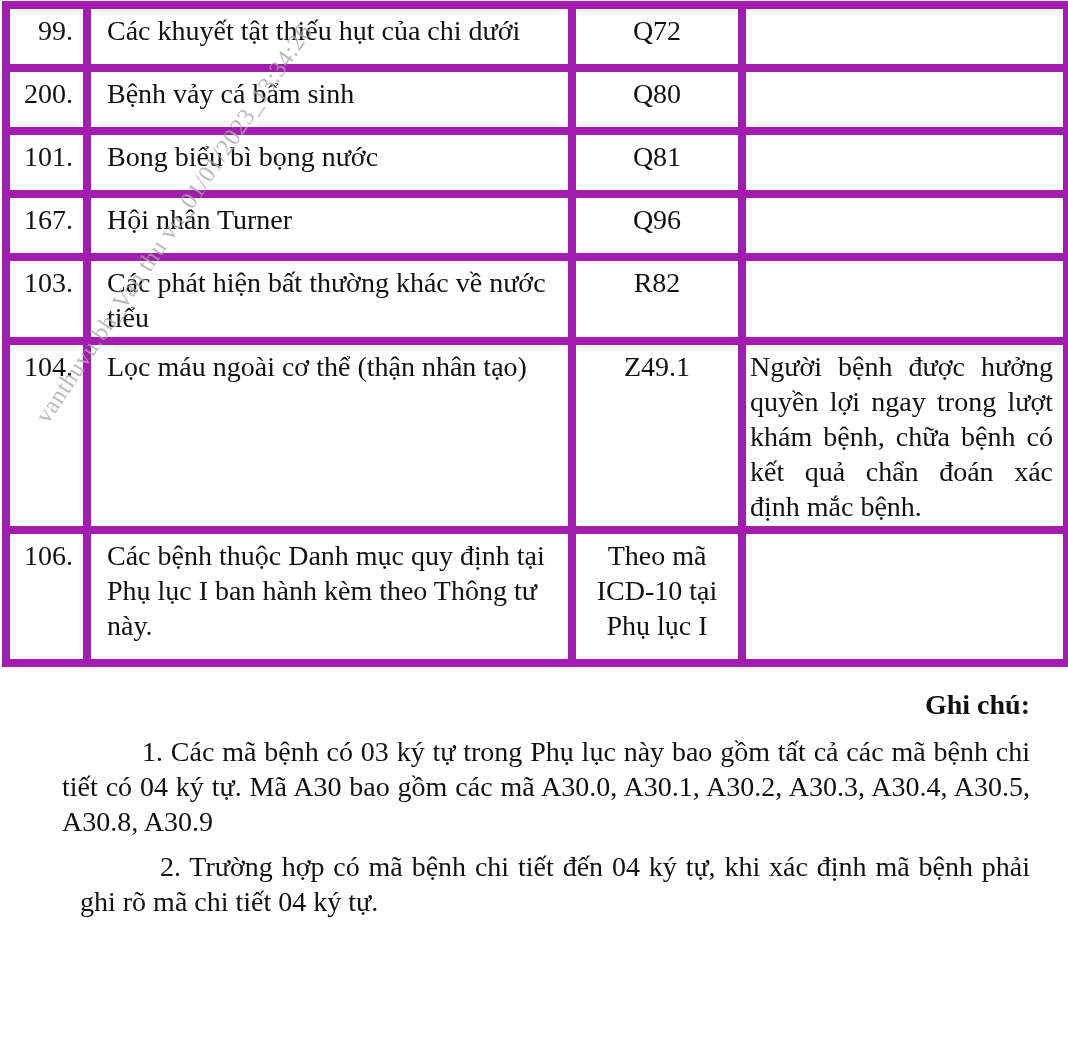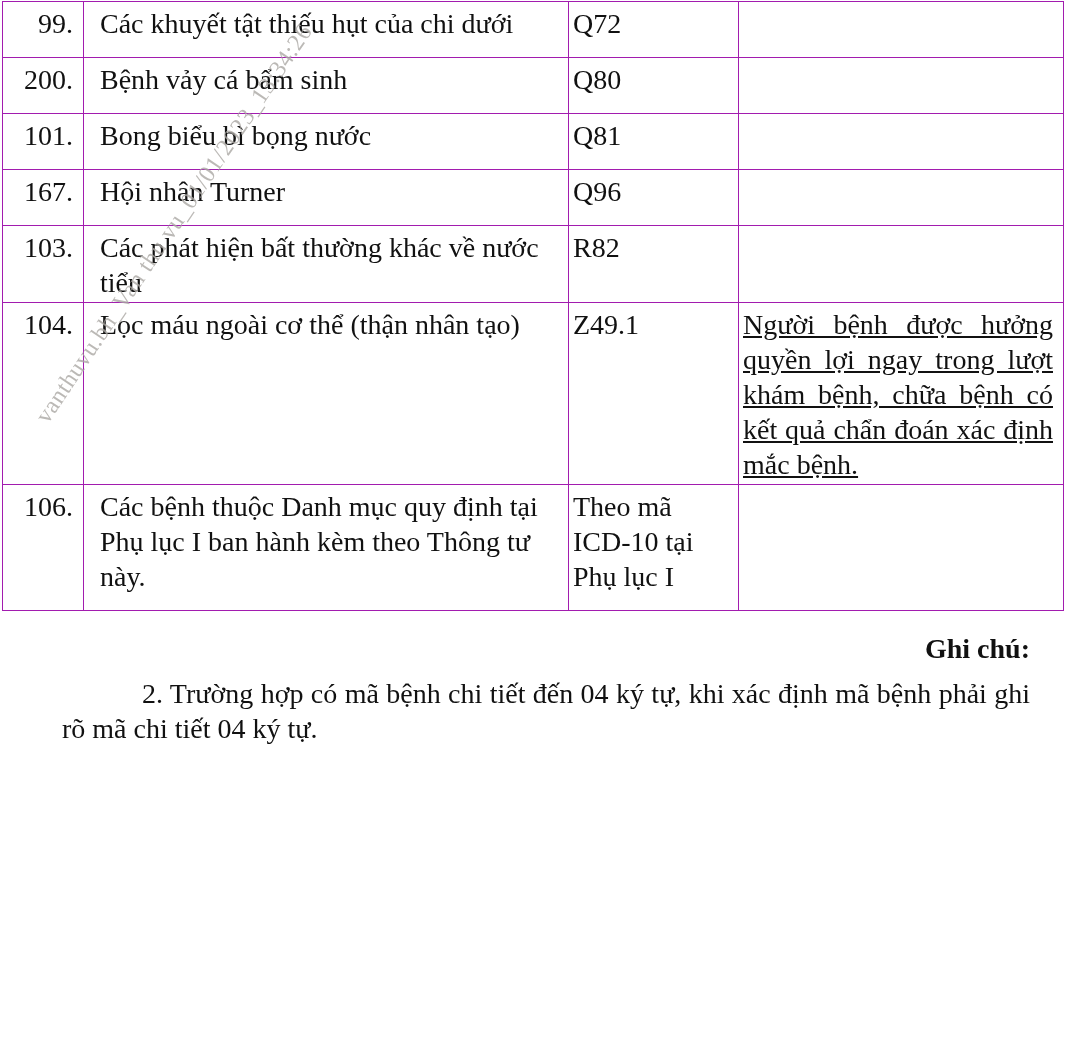--- a/index.html
+++ b/index.html
@@ -42,61 +42,60 @@
     margin-left: 2px;
     margin-top: 1px;
     width: 1061px;
     table-layout: fixed;
     border-collapse: collapse;
     font-size: 28px;
     line-height: 35px;
     background: transparent;
   }
   table.icd-table td {
-    border: 1px solid #a21caf;
+    border: 8px solid #a21caf;
     vertical-align: top;
     background: transparent;
   }
   table.icd-table tr { height: 45px; }
   td.c-no {
     text-align: right;
     padding: 4px 10px 0 2px;
   }
   td.c-name {
     padding: 4px 10px 2px 16px;
   }
   td.c-code {
-    text-align: left;
+    text-align: center;
     padding: 4px 4px 16px 4px;
   }
   td.c-note {
     text-align: justify;
     padding: 4px 10px 2px 4px;
-    text-decoration: underline;
   }
   
   .notes {
     position: relative;
     z-index: 2;
     margin: 20px 0 0 62px;
     width: 968px;
     font-size: 28px;
     line-height: 35px;
   }
   .notes-heading {
     margin: 0 0 0 78px;
     font-weight: bold;
     text-align: right;
   }
   .note-para {
     margin: 12px 0 0 0;
     text-align: justify;
     text-indent: 80px;
   }
-  .note-para:last-child { margin-top: 10px; }
+  .note-para:last-child { margin-top: 10px; margin-left: 18px; }
 </style>
 </head>
 <body>
 
 <div class="page">
 
   <div class="watermark">vanthuvu.bh_Van thu vu_01/01/2023_13:34:26</div>
 
   <table class="icd-table">
     <colgroup>
@@ -146,16 +145,17 @@
           <td class="c-no">106.</td>
           <td class="c-name">Các bệnh thuộc Danh mục quy định tại Phụ lục I ban hành kèm theo Thông tư này.</td>
           <td class="c-code">Theo mã ICD-10 tại Phụ lục I</td>
           <td class="c-note"></td>
         </tr>
       </tbody>
   </table>
 
   <div class="notes">
     <p class="notes-heading">Ghi chú:</p>
+    <p class="note-para">1. Các mã bệnh có 03 ký tự trong Phụ lục này bao gồm tất cả các mã bệnh chi tiết có 04 ký tự. Mã A30 bao gồm các mã A30.0, A30.1, A30.2, A30.3, A30.4, A30.5, A30.8, A30.9</p>
     <p class="note-para">2. Trường hợp có mã bệnh chi tiết đến 04 ký tự, khi xác định mã bệnh phải ghi rõ mã chi tiết 04 ký tự.</p>
   </div>
 
 </div>
 
 </body></html>

